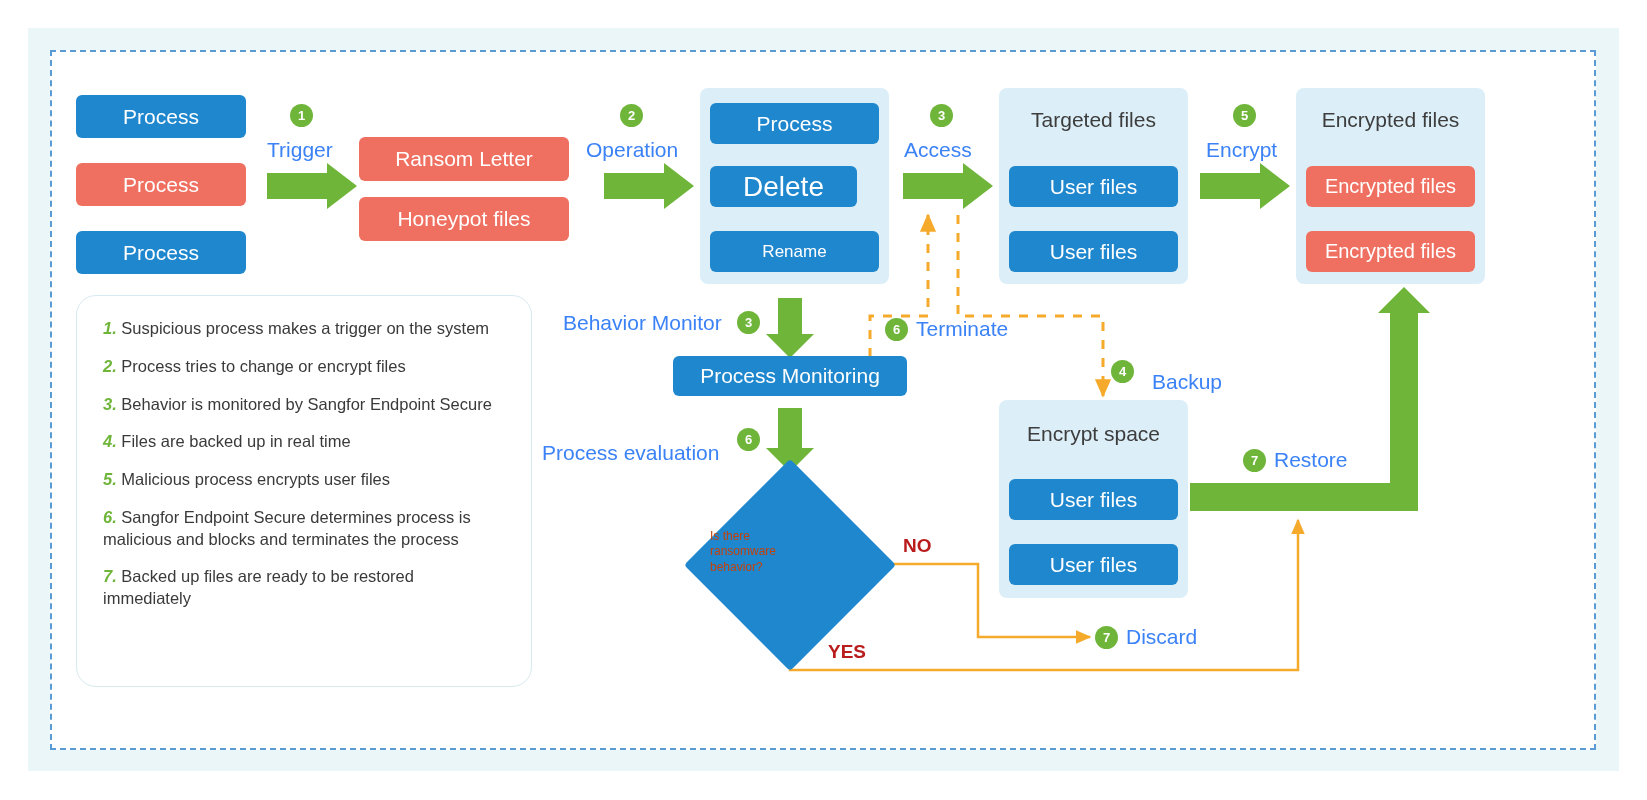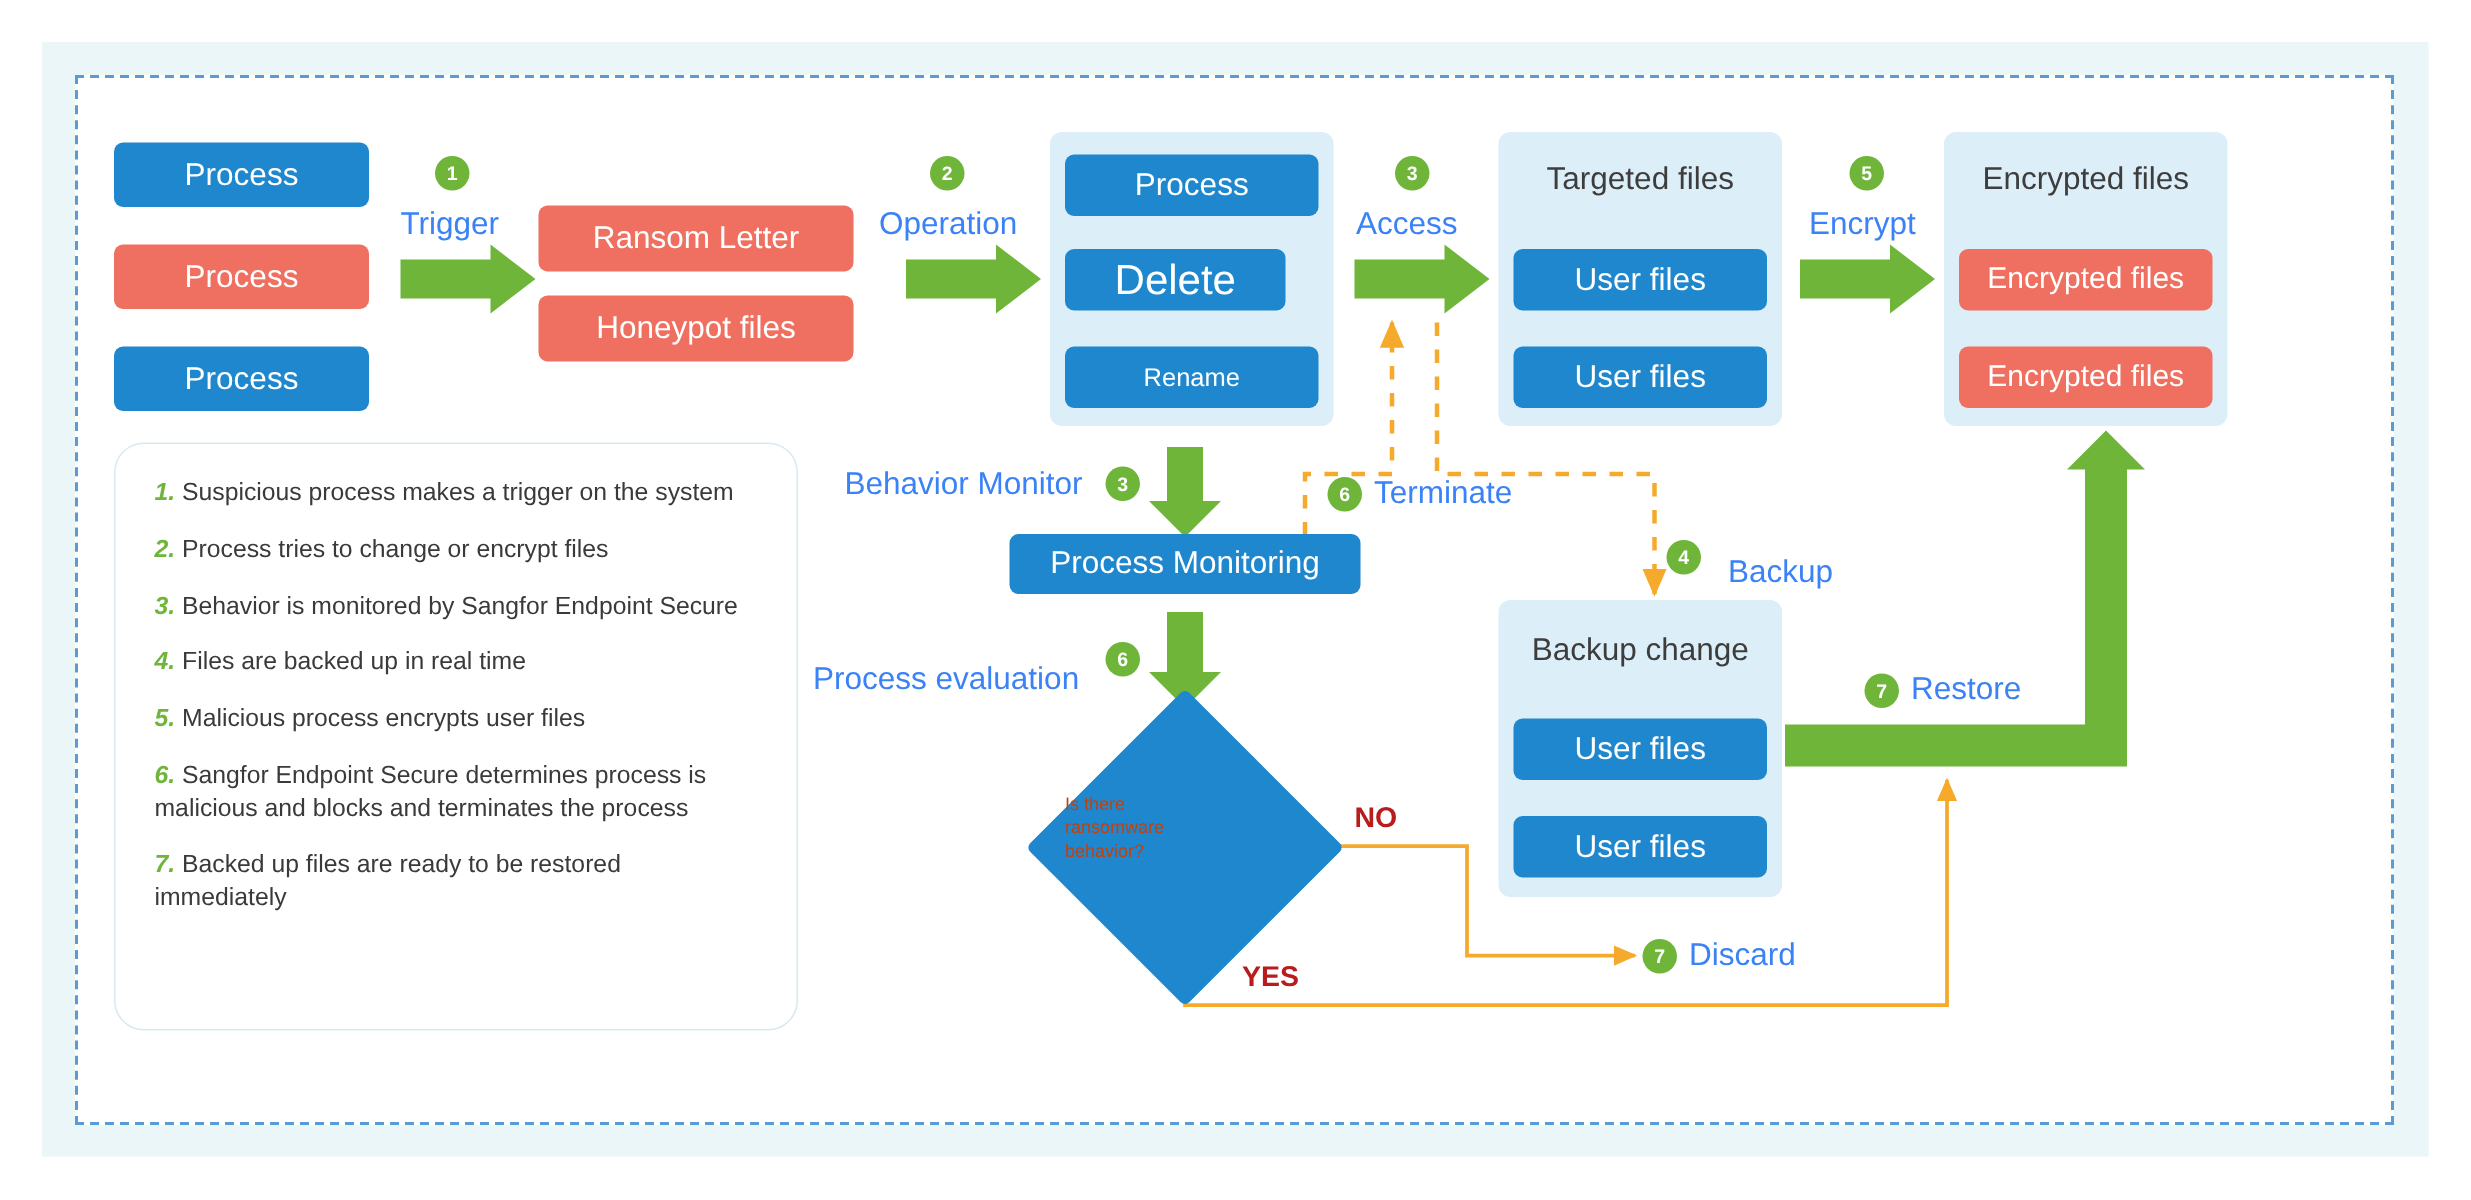--- a/index.html
+++ b/index.html
@@ -169,21 +169,21 @@
   <div class="diamond" style="left:715px;top:490px;"></div>
   <div class="diamond-text" style="left:710px;top:529px;">
     <div>Is there</div>
     <div>ransomware</div>
     <div>behavior?</div>
   </div>
   <div class="lbl-blue" style="left:903px;top:535px;">NO</div>
   <div class="lbl-blue" style="left:828px;top:641px;">YES</div>
 
   <div class="group" style="left:999px;top:400px;width:189px;height:198px;"></div>
-  <div class="group-title" style="left:999px;top:422px;width:189px;">Backup change</div>
+  <div class="group-title" style="left:999px;top:422px;width:189px;">Encrypt space</div>
   <div class="box blue" style="left:1009px;top:479px;width:169px;height:41px;font-size:21px;">
     <span>User files</span>
   </div>
   <div class="box blue" style="left:1009px;top:544px;width:169px;height:41px;font-size:21px;">
     <span>User files</span>
   </div>
 
   <div class="step" style="left:1243px;top:449px;">7</div>
   <div class="lbl" style="left:1274px;top:448px;">Restore</div>
 

